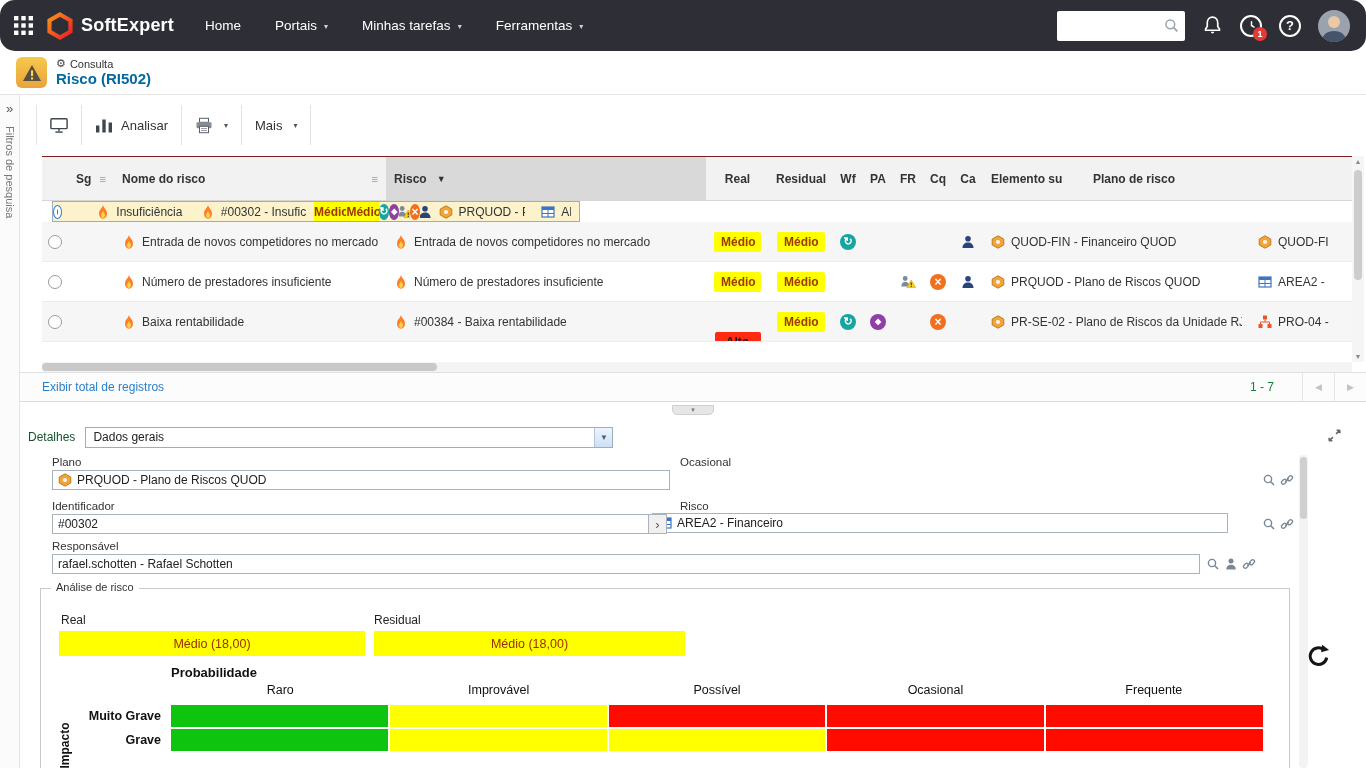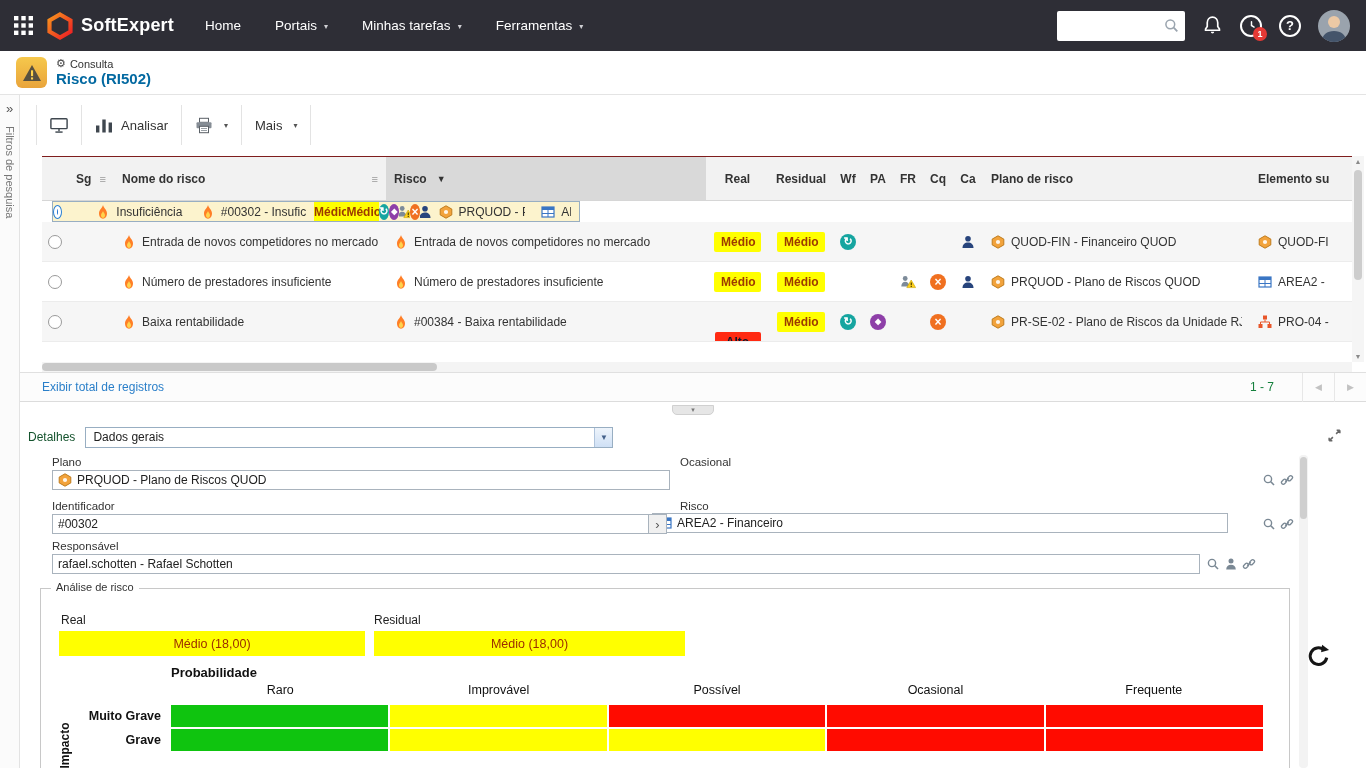--- a/index.html
+++ b/index.html
@@ -2,21 +2,21 @@
 <html><head>
 <meta charset="utf-8">
 <style>
   * { margin:0; padding:0; box-sizing:border-box; }
   html,body { background:#777; }
   #app { position:relative; width:1366px; height:768px; background:#fff;
          font-family:"Liberation Sans", sans-serif; overflow:hidden; color:#222; }
 
   
   .navbar { position:absolute; top:0; left:0; right:0; height:51px; background:#2e2e36;
-            display:flex; align-items:center; }
+            display:flex; align-items:center;border-radius:15px; }
   .nav-apps { padding:0 4px 0 14px; display:flex; align-items:center; cursor:pointer; }
   .brand { display:flex; align-items:center; gap:8px; margin-left:10px; margin-right:14px; cursor:pointer; }
   .brand-text { color:#fff; font-size:18px; font-weight:bold; letter-spacing:.2px; }
   .menu { display:flex; align-items:center; height:100%; }
   .mitem { padding:0 17px; height:100%; display:flex; align-items:center; gap:7px;
            color:#fff; font-size:13.5px; cursor:pointer; white-space:nowrap; }
   .caret { font-size:8px; color:#d0d0d4; margin-top:2px; }
   .nav-right { margin-left:auto; display:flex; align-items:center; gap:17px; padding-right:16px; }
   .nav-search { width:128px; height:30px; background:#fff; border-radius:2px; display:flex;
                 align-items:center; padding:0 6px 0 8px; }
@@ -315,25 +315,25 @@
         </div>
       <div class="cell w-ic">
           <span>FR</span>
         </div>
       <div class="cell w-ic">
           <span>Cq</span>
         </div>
       <div class="cell w-ic">
           <span>Ca</span>
         </div>
+      <div class="cell w-elem">
+          <span>Elemento su</span>
+        </div>
       <div class="cell w-plano">
           <span>Plano de risco</span>
-        </div>
-      <div class="cell w-elem">
-          <span>Elemento su</span>
         </div>
     </div>
 
     <div class="gr sel">
       <div class="cell w-radio">
           <span class="radio on"></span>
         </div>
       <div class="cell w-sg"></div>
       <div class="cell w-nome">
           <svg class="ic14" viewBox="0 0 12 14">

